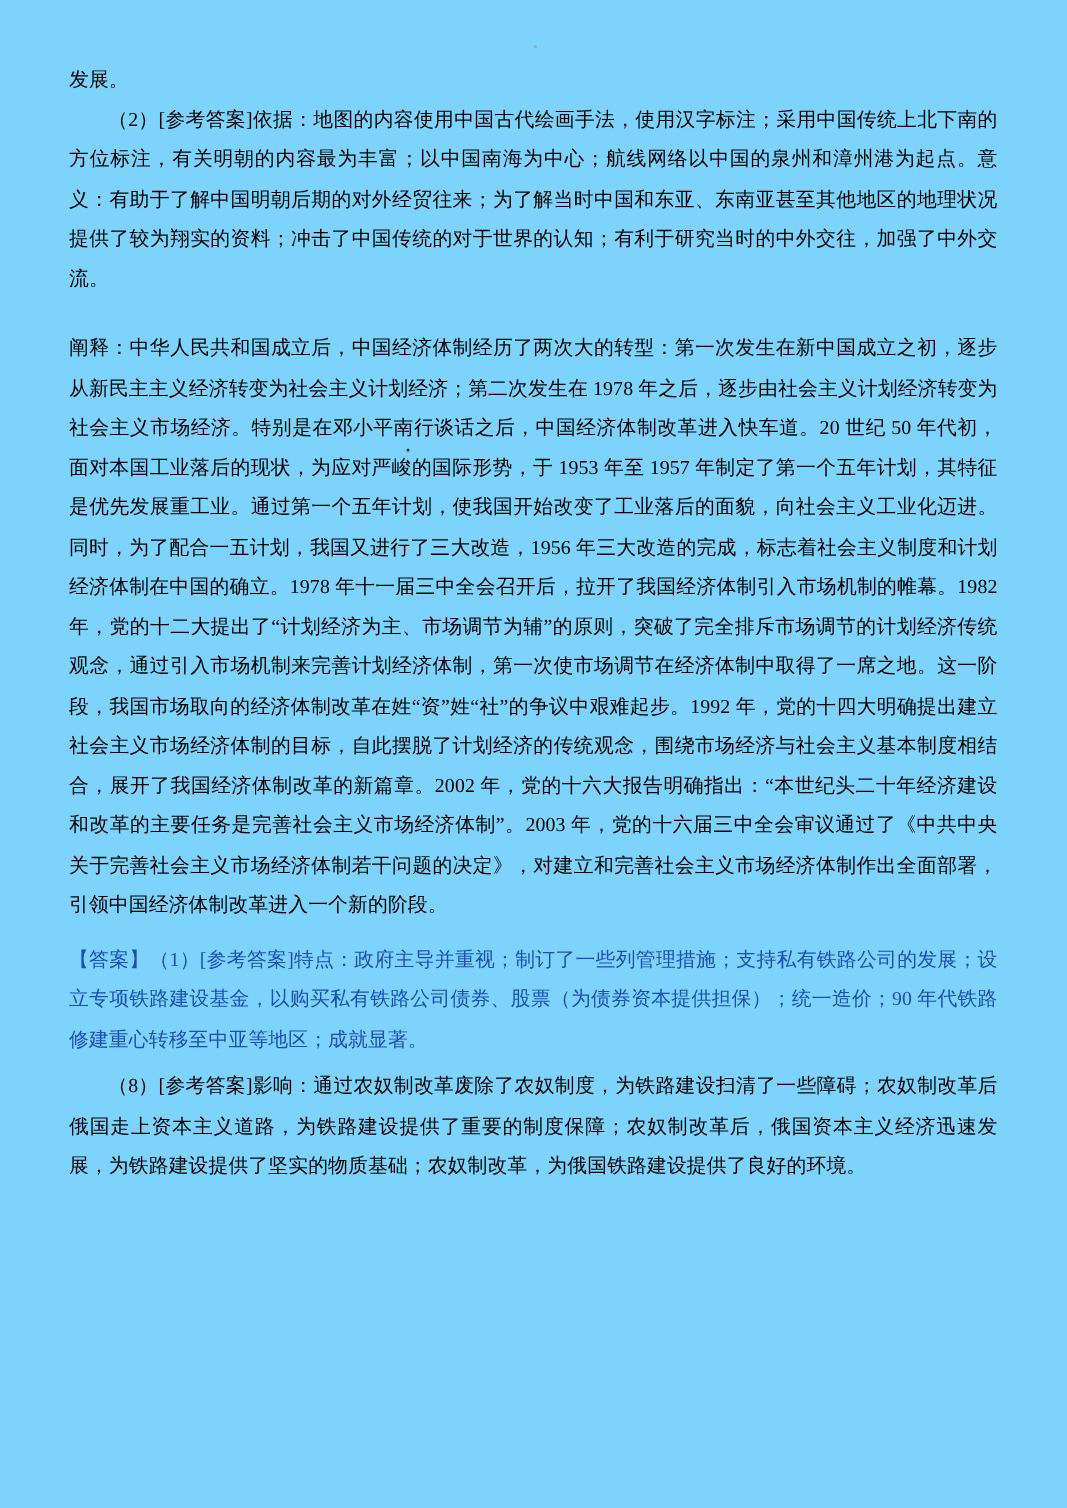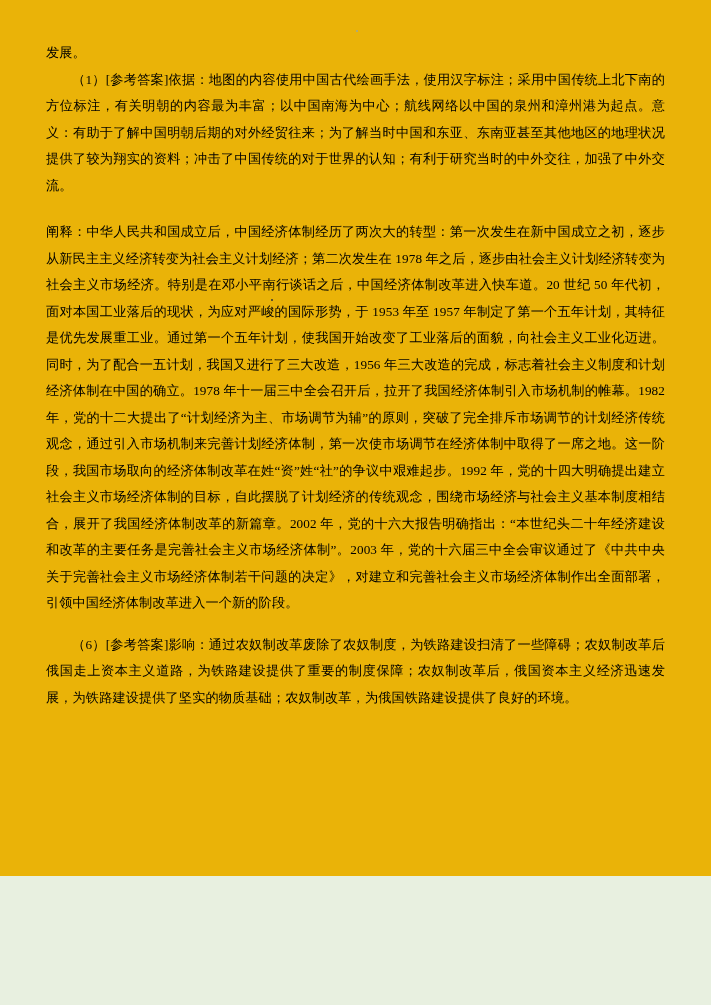--- a/index.html
+++ b/index.html
@@ -10,24 +10,24 @@
     width: 711px;
     height: 1005px;
     background: #e8f0e0;
     font-family: "Liberation Serif", "DejaVu Serif", serif;
     color: #000;
     overflow: hidden;
   }
   .page {
     position: relative;
     width: 711px;
-    height: 876px;
+    height: 1005px;
     box-sizing: border-box;
     padding: 40px 46px 4px 46px;
-    background: #eab308;
+    background: #7dd3fc;
   }
   .top-dot {
     position: absolute;
     top: 30px;
     left: 50%;
     width: 2px;
     height: 2px;
     background: #9aa89a;
     border-radius: 50%;
   }
@@ -73,28 +73,29 @@
   }
 </style>
 </head>
 <body>
 
 <div class="page">
   <div class="top-dot"></div>
 
   <div id="content">
       <p class="para">发展。</p>
-      <p class="para indent">（1）[参考答案]依据：地图的内容使用中国古代绘画手法，使用汉字标注；采用中国传统上北下南的方位标注，有关明朝的内容最为丰富；以中国南海为中心；航线网络以中国的泉州和漳州港为起点。意义：有助于了解中国明朝后期的对外经贸往来；为了解当时中国和东亚、东南亚甚至其他地区的地理状况提供了较为翔实的资料；冲击了中国传统的对于世界的认知；有利于研究当时的中外交往，加强了中外交流。</p>
+      <p class="para indent">（2）[参考答案]依据：地图的内容使用中国古代绘画手法，使用汉字标注；采用中国传统上北下南的方位标注，有关明朝的内容最为丰富；以中国南海为中心；航线网络以中国的泉州和漳州港为起点。意义：有助于了解中国明朝后期的对外经贸往来；为了解当时中国和东亚、东南亚甚至其他地区的地理状况提供了较为翔实的资料；冲击了中国传统的对于世界的认知；有利于研究当时的中外交往，加强了中外交流。</p>
       <div class="gap-sm"></div>
       <div class="gap-sm"></div>
       <div class="gap-sm"></div>
       <div class="gap-sm"></div>
       <p class="para">阐释：中华人民共和国成立后，中国经济体制经历了两次大的转型：第一次发生在新中国成立之初，逐步从新民主主义经济转变为社会主义计划经济；第二次发生在 1978 年之后，逐步由社会主义计划经济转变为社会主义市场经济。特别是在邓小平南行谈话之后，中国经济体制改革进入快车道。20 世纪 50 年代初，面对本国工业落后的现状，为应对严峻的国际形势，于 1953 年至 1957 年制定了第一个五年计划，其特征是优先发展重工业。通过第一个五年计划，使我国开始改变了工业落后的面貌，向社会主义工业化迈进。同时，为了配合一五计划，我国又进行了三大改造，1956 年三大改造的完成，标志着社会主义制度和计划经济体制在中国的确立。1978 年十一届三中全会召开后，拉开了我国经济体制引入市场机制的帷幕。1982 年，党的十二大提出了“计划经济为主、市场调节为辅”的原则，突破了完全排斥市场调节的计划经济传统观念，通过引入市场机制来完善计划经济体制，第一次使市场调节在经济体制中取得了一席之地。这一阶段，我国市场取向的经济体制改革在姓“资”姓“社”的争议中艰难起步。1992 年，党的十四大明确提出建立社会主义市场经济体制的目标，自此摆脱了计划经济的传统观念，围绕市场经济与社会主义基本制度相结合，展开了我国经济体制改革的新篇章。2002 年，党的十六大报告明确指出：“本世纪头二十年经济建设和改革的主要任务是完善社会主义市场经济体制”。2003 年，党的十六届三中全会审议通过了《中共中央关于完善社会主义市场经济体制若干问题的决定》，对建立和完善社会主义市场经济体制作出全面部署，引领中国经济体制改革进入一个新的阶段。</p>
       <div class="gap-sm"></div>
       <div class="gap-sm"></div>
+      <p class="para blue">【答案】（1）[参考答案]特点：政府主导并重视；制订了一些列管理措施；支持私有铁路公司的发展；设立专项铁路建设基金，以购买私有铁路公司债券、股票（为债券资本提供担保）；统一造价；90 年代铁路修建重心转移至中亚等地区；成就显著。</p>
       <div class="gap-sm"></div>
-      <p class="para indent">（6）[参考答案]影响：通过农奴制改革废除了农奴制度，为铁路建设扫清了一些障碍；农奴制改革后俄国走上资本主义道路，为铁路建设提供了重要的制度保障；农奴制改革后，俄国资本主义经济迅速发展，为铁路建设提供了坚实的物质基础；农奴制改革，为俄国铁路建设提供了良好的环境。</p>
+      <p class="para indent">（8）[参考答案]影响：通过农奴制改革废除了农奴制度，为铁路建设扫清了一些障碍；农奴制改革后俄国走上资本主义道路，为铁路建设提供了重要的制度保障；农奴制改革后，俄国资本主义经济迅速发展，为铁路建设提供了坚实的物质基础；农奴制改革，为俄国铁路建设提供了良好的环境。</p>
       <div class="gap-sm"></div>
     </div>
 
   <div class="midline-dot"></div>
 
 </div>
 
 </body></html>

